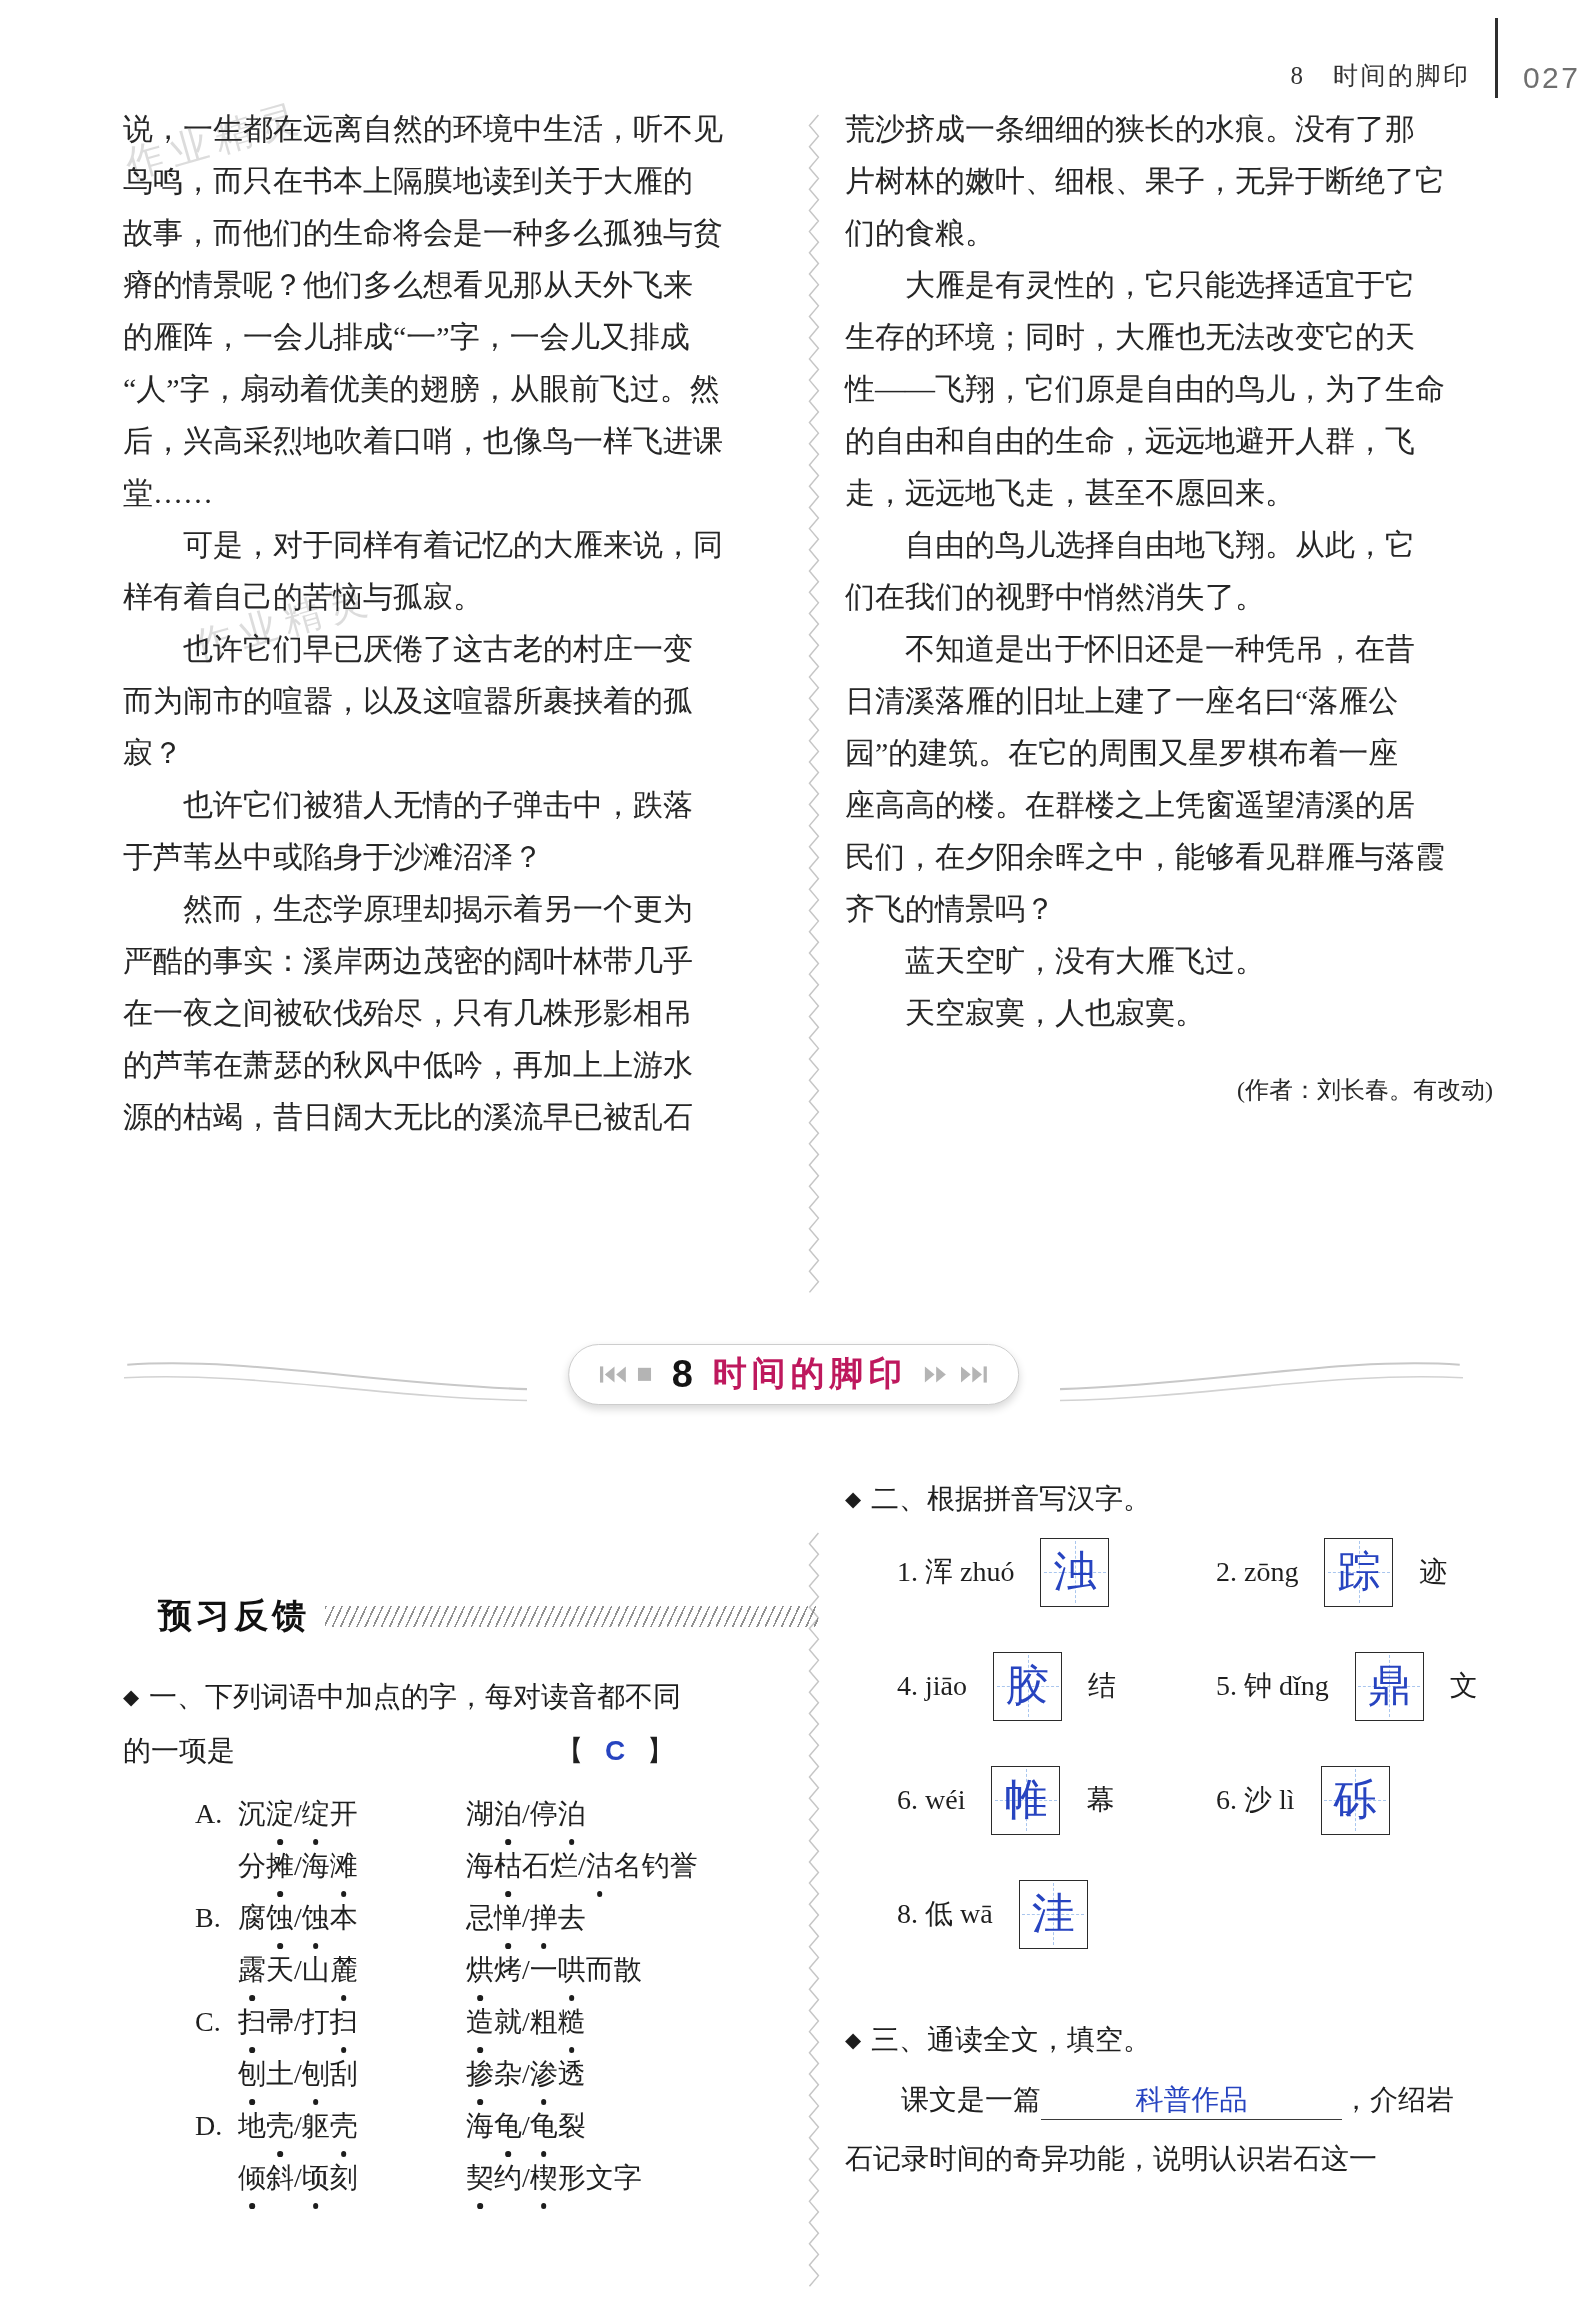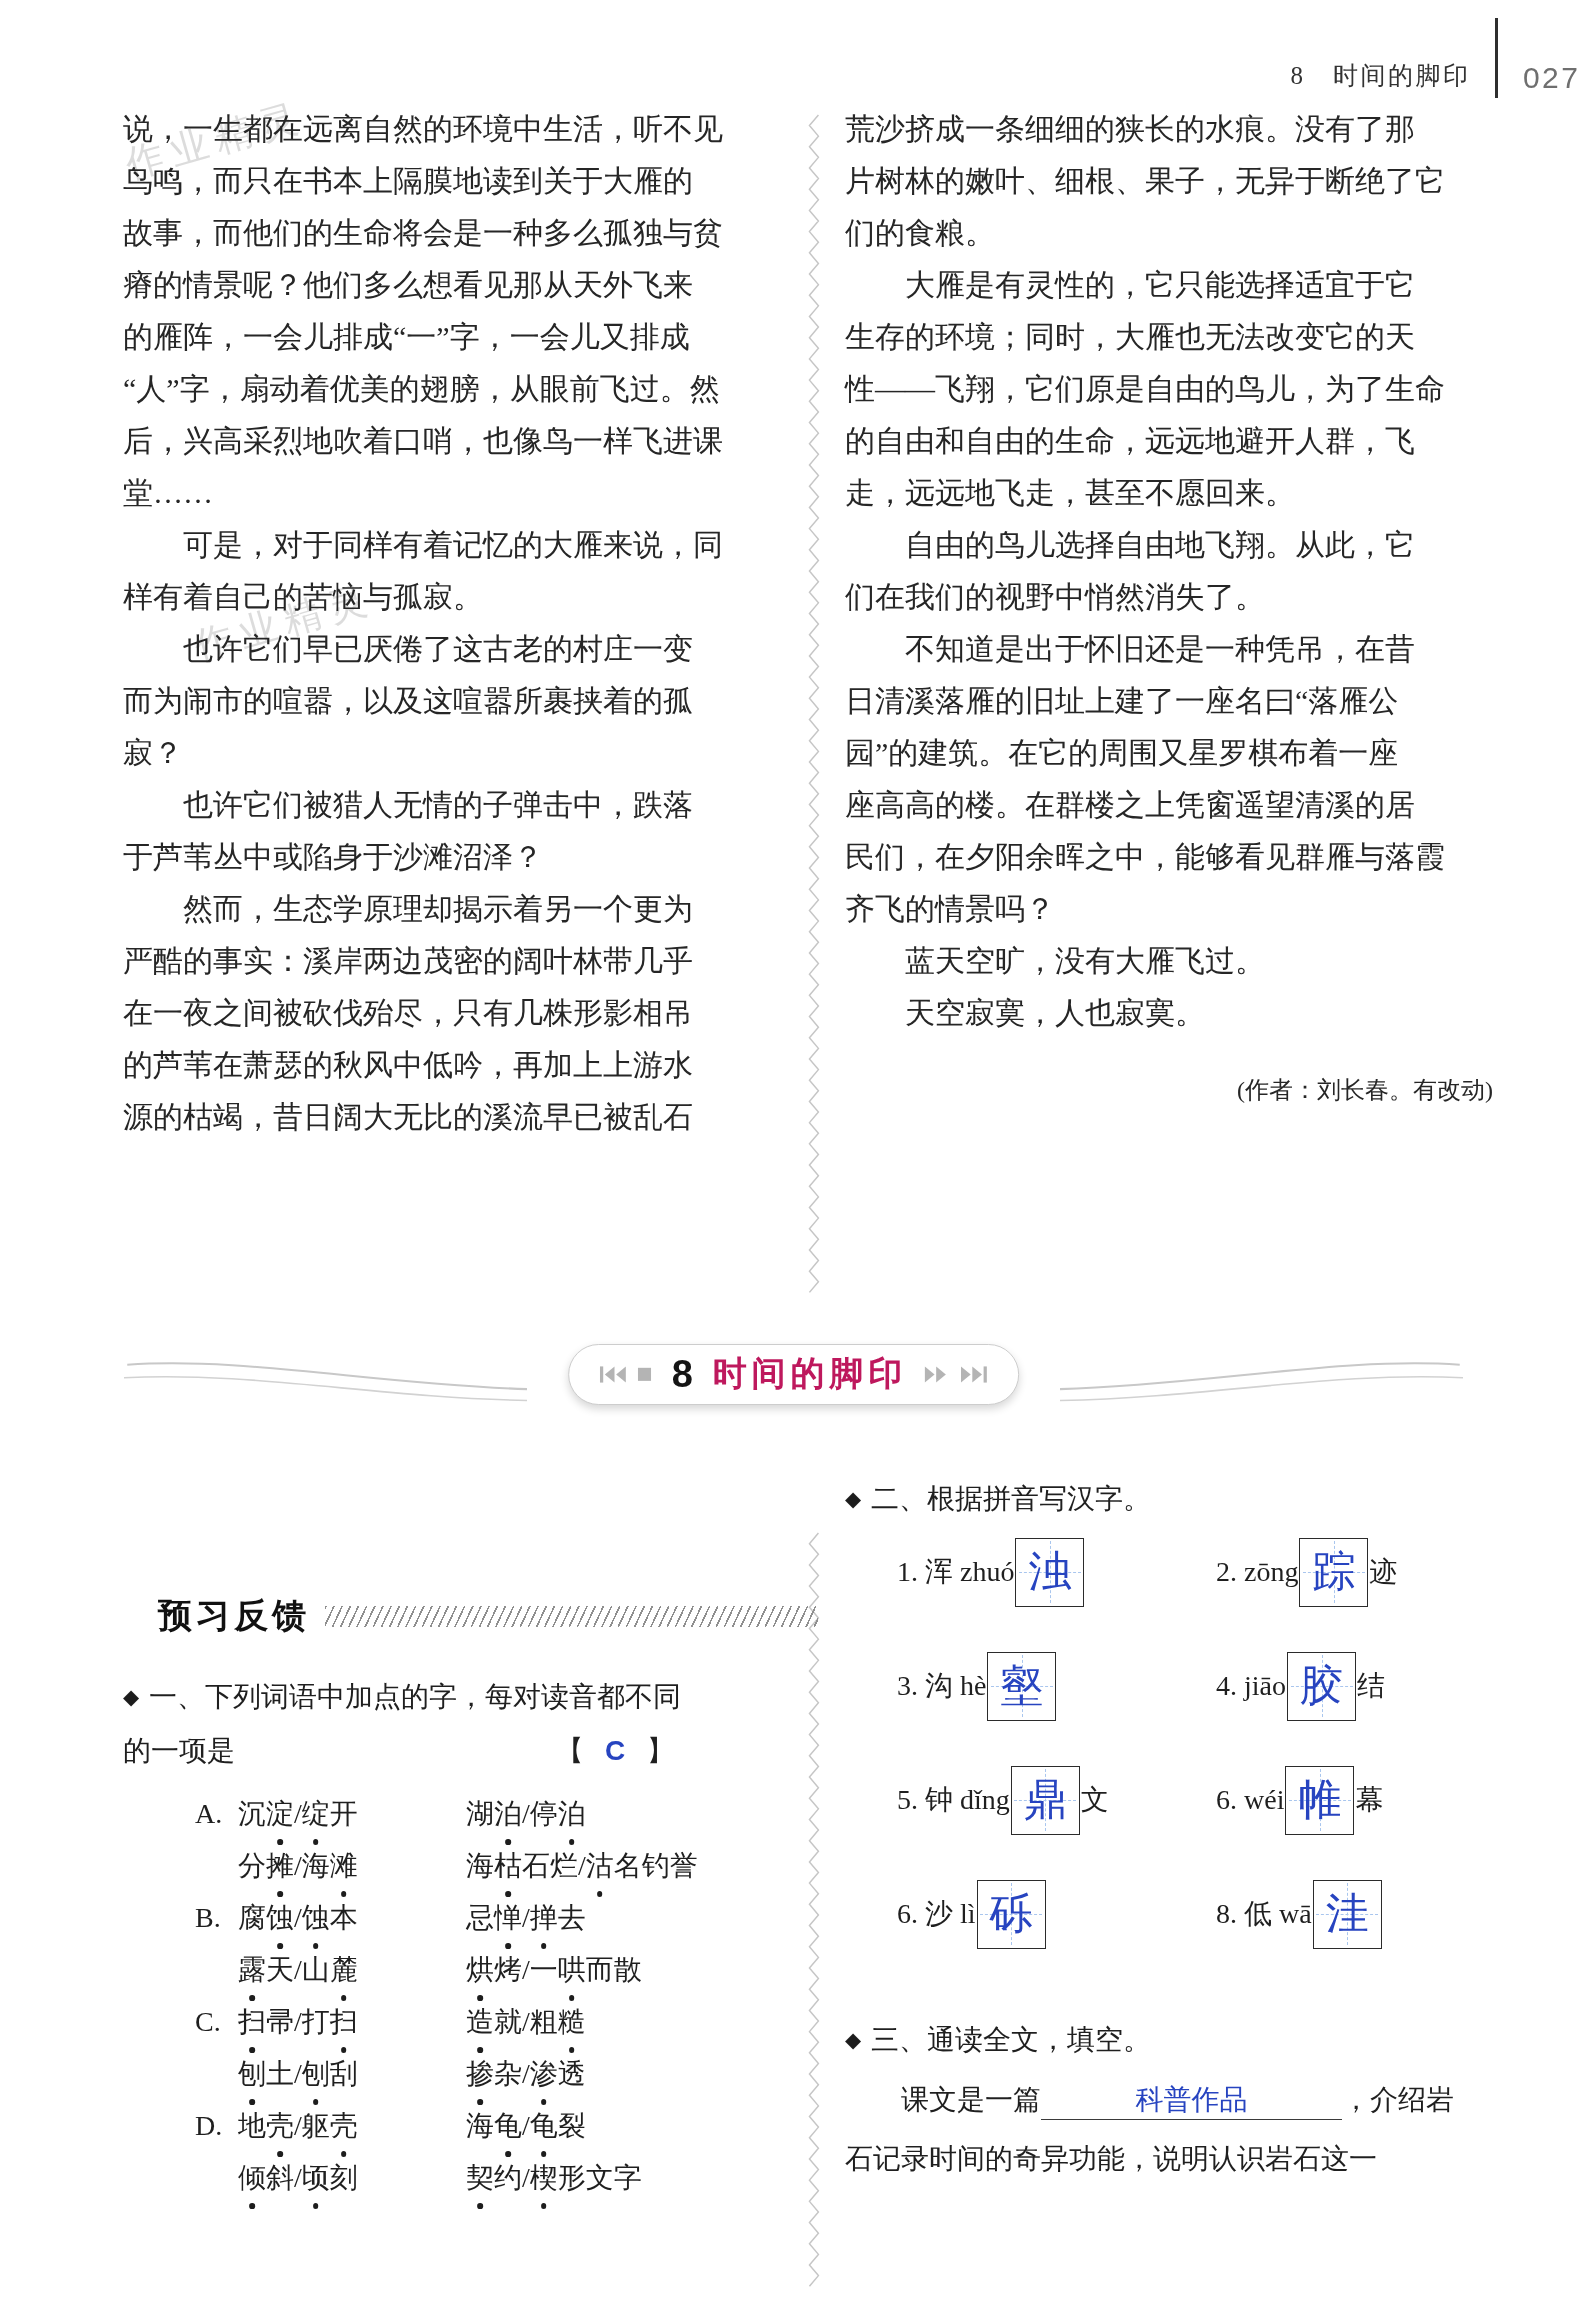--- a/index.html
+++ b/index.html
@@ -74,21 +74,21 @@
   .opt-key{width:43px;}
   .opt-w1{width:228px;}
   .opt-w2{flex:1;}
   .word span{display:inline-block;position:relative;}
   .du::after{content:"";position:absolute;left:50%;transform:translateX(-50%);
     bottom:-4.9px;width:5.7px;height:5.7px;border-radius:50%;background:#1d1d1d;}
   
   .ex2{position:absolute;left:845px;top:1474px;width:692px;color:#1f1f1f;}
   .ex2-grid{margin-top:13px;padding-left:52px;display:grid;
     grid-template-columns:319px auto;row-gap:44px;}
-  .ex2-item{display:flex;align-items:center;gap:1px;font-size:28px;height:70px;}
+  .ex2-item{display:flex;align-items:center;gap:26px;font-size:28px;height:70px;}
   .hz-box{width:67px;height:67px;border:1.6px solid #2b2b2b;position:relative;
     display:flex;align-items:center;justify-content:center;background:#fff;flex:0 0 auto;}
   .hz-box::before{content:"";position:absolute;left:2.5px;right:2.5px;top:50%;
     border-top:1.6px dashed var(--guide);}
   .hz-box::after{content:"";position:absolute;top:2.5px;bottom:2.5px;left:50%;
     border-left:1.6px dashed var(--guide);}
   .hz-ans{position:relative;z-index:1;font-size:43px;color:var(--accent);}
   
   .ex3{position:absolute;left:845px;top:2015px;width:692px;font-size:28px;color:#1f1f1f;}
   .ex3-body{line-height:59px;margin-top:4.9px;}
@@ -257,26 +257,20 @@
           </div>
         </div>
         <div class="ex2-item">
           <span>2. zōng</span>
           <div class="hz-box">
             <span class="hz-ans">踪</span>
           </div>
           <span>迹</span>
         </div>
         <div class="ex2-item">
-          <span>3. 沟 hè</span>
-          <div class="hz-box">
-            <span class="hz-ans">壑</span>
-          </div>
-        </div>
-        <div class="ex2-item">
           <span>4. jiāo</span>
           <div class="hz-box">
             <span class="hz-ans">胶</span>
           </div>
           <span>结</span>
         </div>
         <div class="ex2-item">
           <span>5. 钟 dǐng</span>
           <div class="hz-box">
             <span class="hz-ans">鼎</span>

